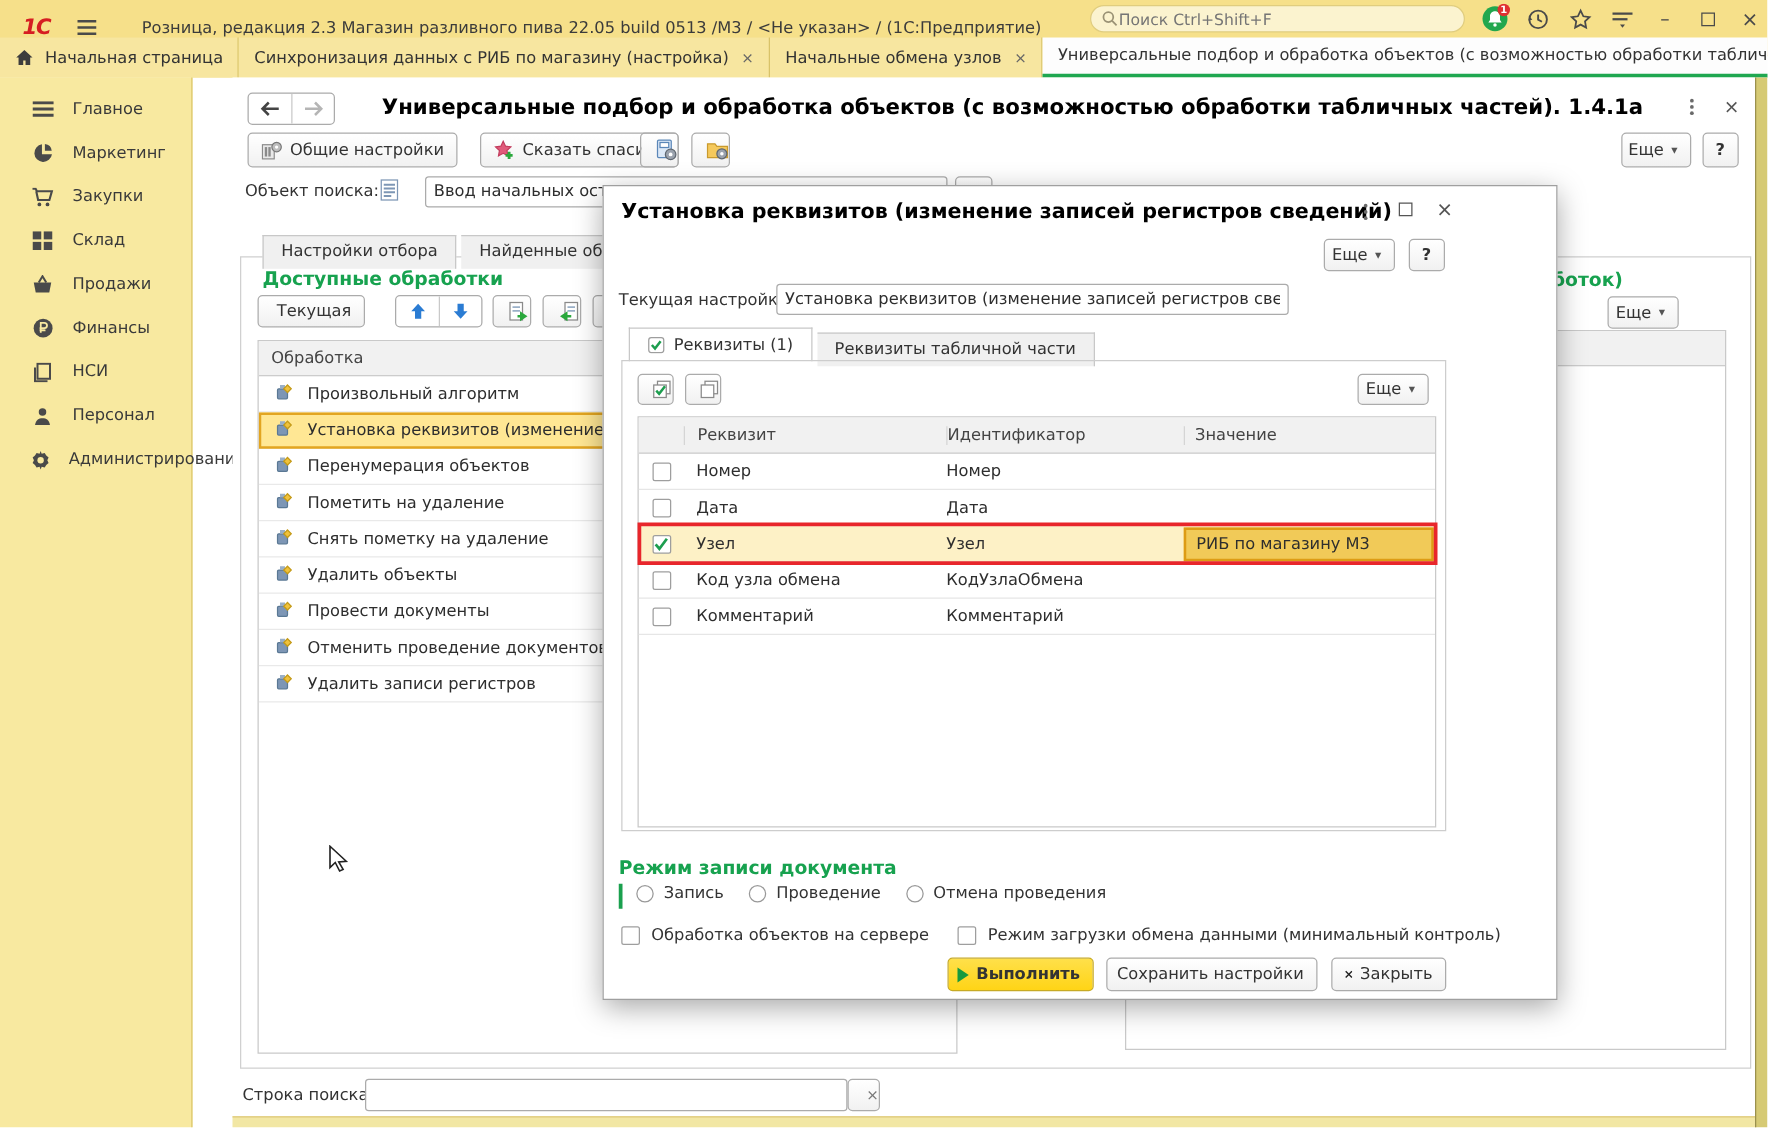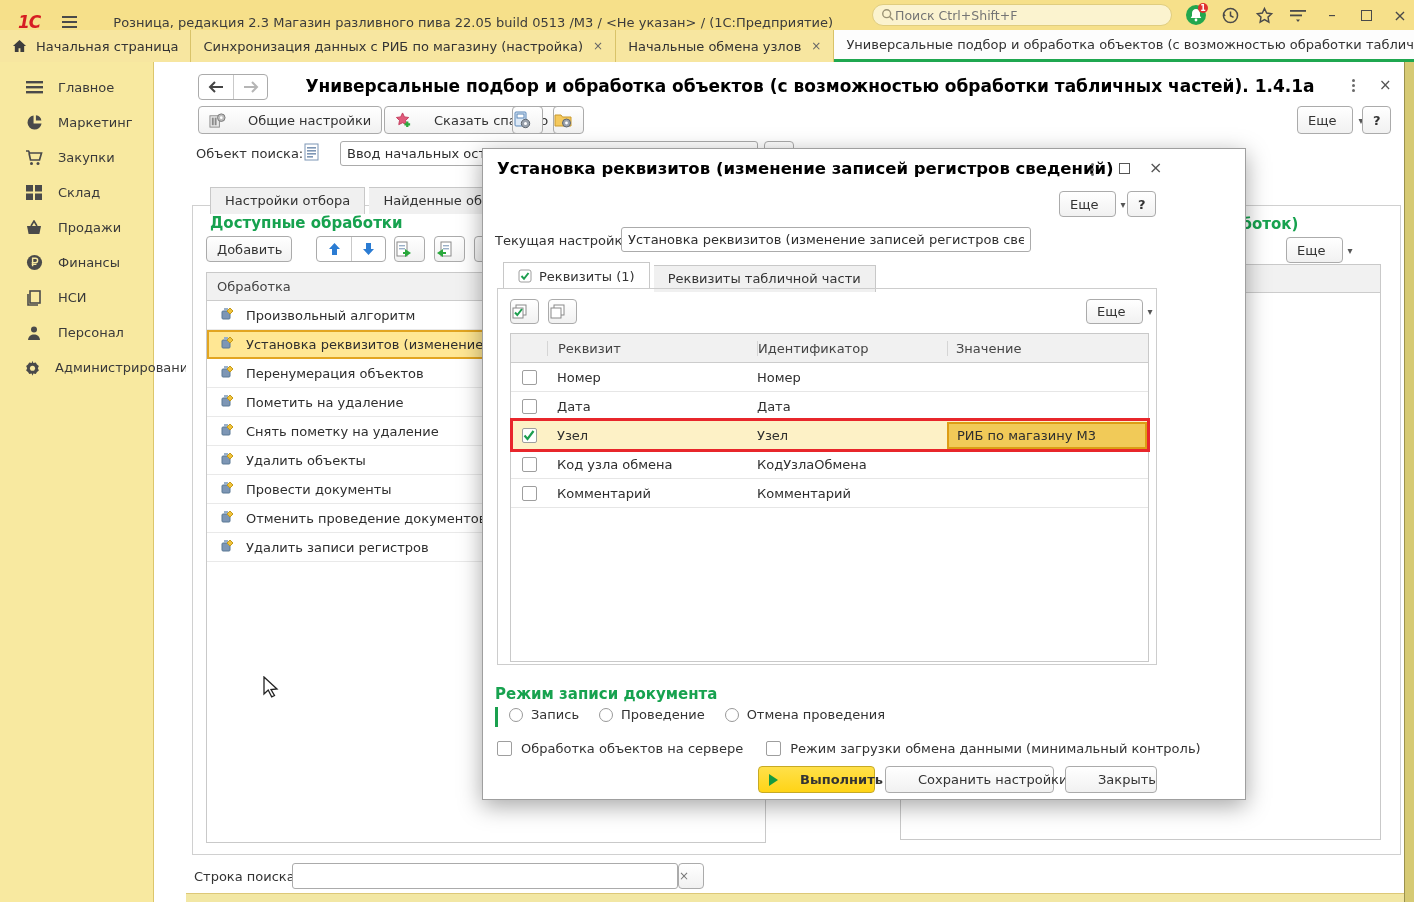--- a/index.html
+++ b/index.html
@@ -27,21 +27,21 @@
   
   #sidebar { left:0; top:62px; width:154px; height:840px; background:#f8e9a0; border-right:1px solid #dcc66b; }
   .side-item { display:flex; align-items:center; height:35px; padding-left:24px; cursor:pointer; color:#3a3a3a; }
   .side-item .sic { width:20px; height:18px; margin-right:14px; display:flex; align-items:center; justify-content:center; }
 
   
   #main { left:186px; top:62px; width:1218px; height:831px; background:#fff; }
   #right-strip { left:1404px; top:62px; width:10px; height:840px; background:#d6ca74; border-left:1px solid #9a914d; }
   #bottom-strip { left:186px; top:893px; width:1218px; height:9px; background:#f2e7a4; border-top:1px solid #ddc878; }
 
-  .btn { display:inline-flex; align-items:center; justify-content:space-between; gap:22px; background:linear-gradient(#ffffff,#f1f1f1); border:1px solid #ababab; border-radius:4px; color:#333; font-size:13px; padding:0 10px; cursor:pointer; white-space:nowrap; }
+  .btn { display:inline-flex; align-items:center; justify-content:flex-end; gap:6px; background:linear-gradient(#ffffff,#f1f1f1); border:1px solid #ababab; border-radius:4px; color:#333; font-size:13px; padding:0 10px; cursor:pointer; white-space:nowrap; }
   .btn .caret { font-size:10px; color:#555; }
   .navgrp { display:flex; border:1px solid #ababab; border-radius:4px; overflow:hidden; background:#fff; }
   .navgrp > div { width:34px; height:24px; display:flex; align-items:center; justify-content:center; cursor:pointer; }
   .navgrp > div + div { border-left:1px solid #c9c9c9; }
 
   .page-title { font-size:17px; font-weight:bold; color:#000; text-align:center; white-space:nowrap; }
   .kebab { display:flex; flex-direction:column; gap:2px; align-items:center; cursor:pointer; }
   .kebab i { width:3px; height:3px; border-radius:50%; background:#6a6a6a; }
   .green-title { color:#17a24f; font-size:15px; font-weight:bold; }
 
@@ -316,21 +316,21 @@
     <span class="ptab">
         <span>Настройки отбора</span>
       </span>
     <span class="ptab">
         <span>Найденные объекты</span>
       </span>
     <span class="ptab active" style="width:16px;"></span>
   </div>
 
   <div class="abs green-title" style="left:210px; top:214px;">Доступные обработки</div>
-  <div class="abs btn" style="left:206px; top:236px; width:86px; height:26px;">Добавить</div>
+  <div class="abs btn" style="left:206px; top:236px; width:86px; height:26px;">Текущая</div>
   <div class="abs navgrp" style="left:316px; top:236px;">
     <div>
         <svg width="13" height="14" viewBox="0 0 13 14">
           <path d="M6.5 1L12 7H9v6H4V7H1z" fill="#2b7cd3"></path>
         </svg>
       </div>
     <div>
         <svg width="13" height="14" viewBox="0 0 13 14">
           <path d="M6.5 13L1 7h3V1h5v6h3z" fill="#2b7cd3"></path>
         </svg>

